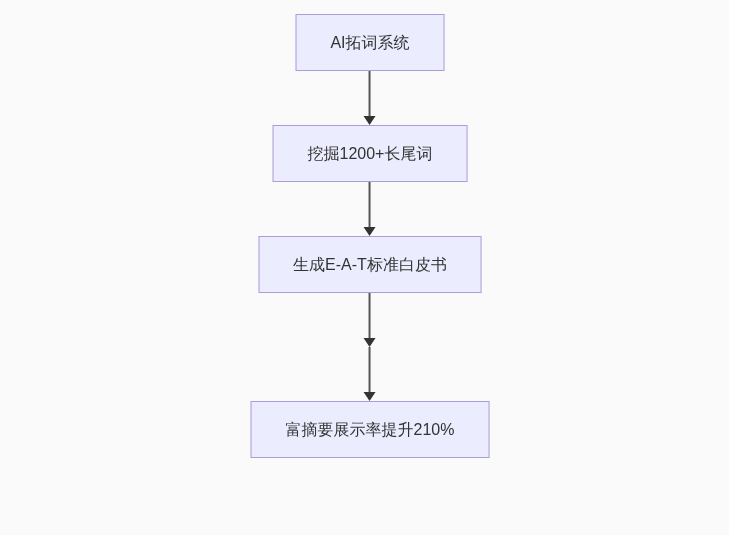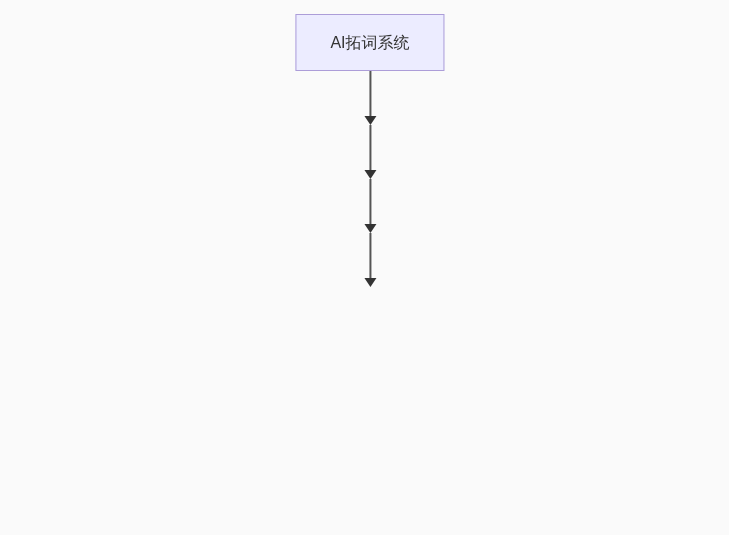--- a/index.html
+++ b/index.html
@@ -67,33 +67,36 @@
 <div class="canvas">
   <div class="flow-column">
 
     <div class="flow-node">AI拓词系统</div>
 
     <div class="flow-edge">
       <div class="edge-line"></div>
       <div class="edge-arrowhead"></div>
     </div>
 
+    <div class="flow-node">挖掘1200+长尾词</div>
+
+    <div class="flow-edge">
+      <div class="edge-line"></div>
+      <div class="edge-arrowhead"></div>
+    </div>
+
+    <div class="flow-node">生成E-A-T标准白皮书</div>
 
     <div class="flow-edge">
       <div class="edge-line"></div>
       <div class="edge-arrowhead"></div>
     </div>
 
 
     <div class="flow-edge">
       <div class="edge-line"></div>
       <div class="edge-arrowhead"></div>
     </div>
 
-
-    <div class="flow-edge">
-      <div class="edge-line"></div>
-      <div class="edge-arrowhead"></div>
-    </div>
-
+    <div class="flow-node">富摘要展示率提升210%</div>
 
   </div>
 </div>
 
 </body></html>

